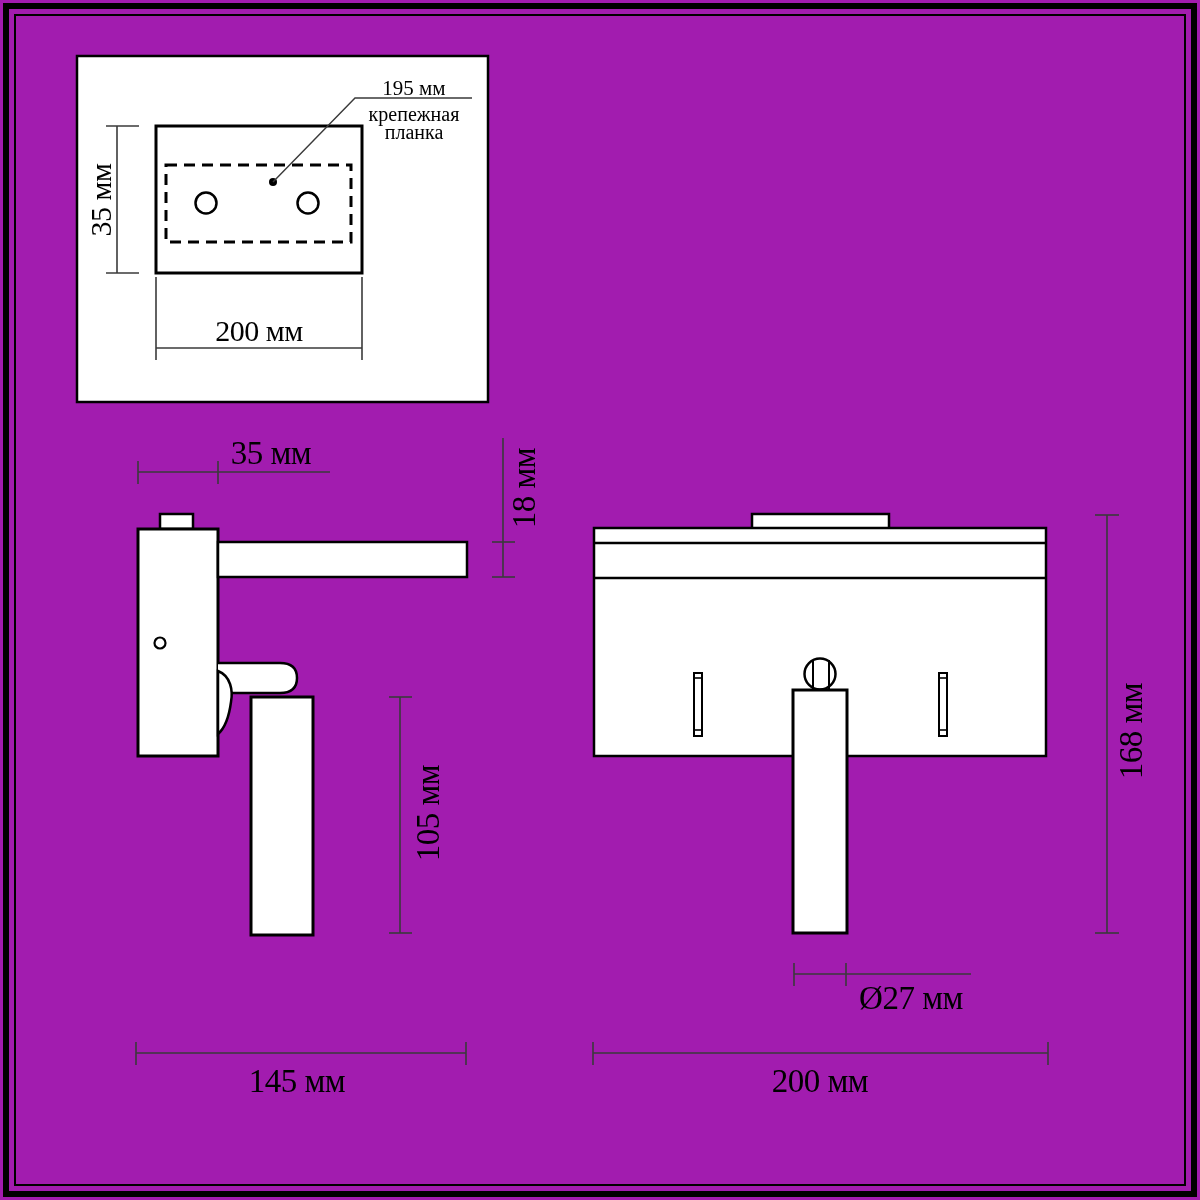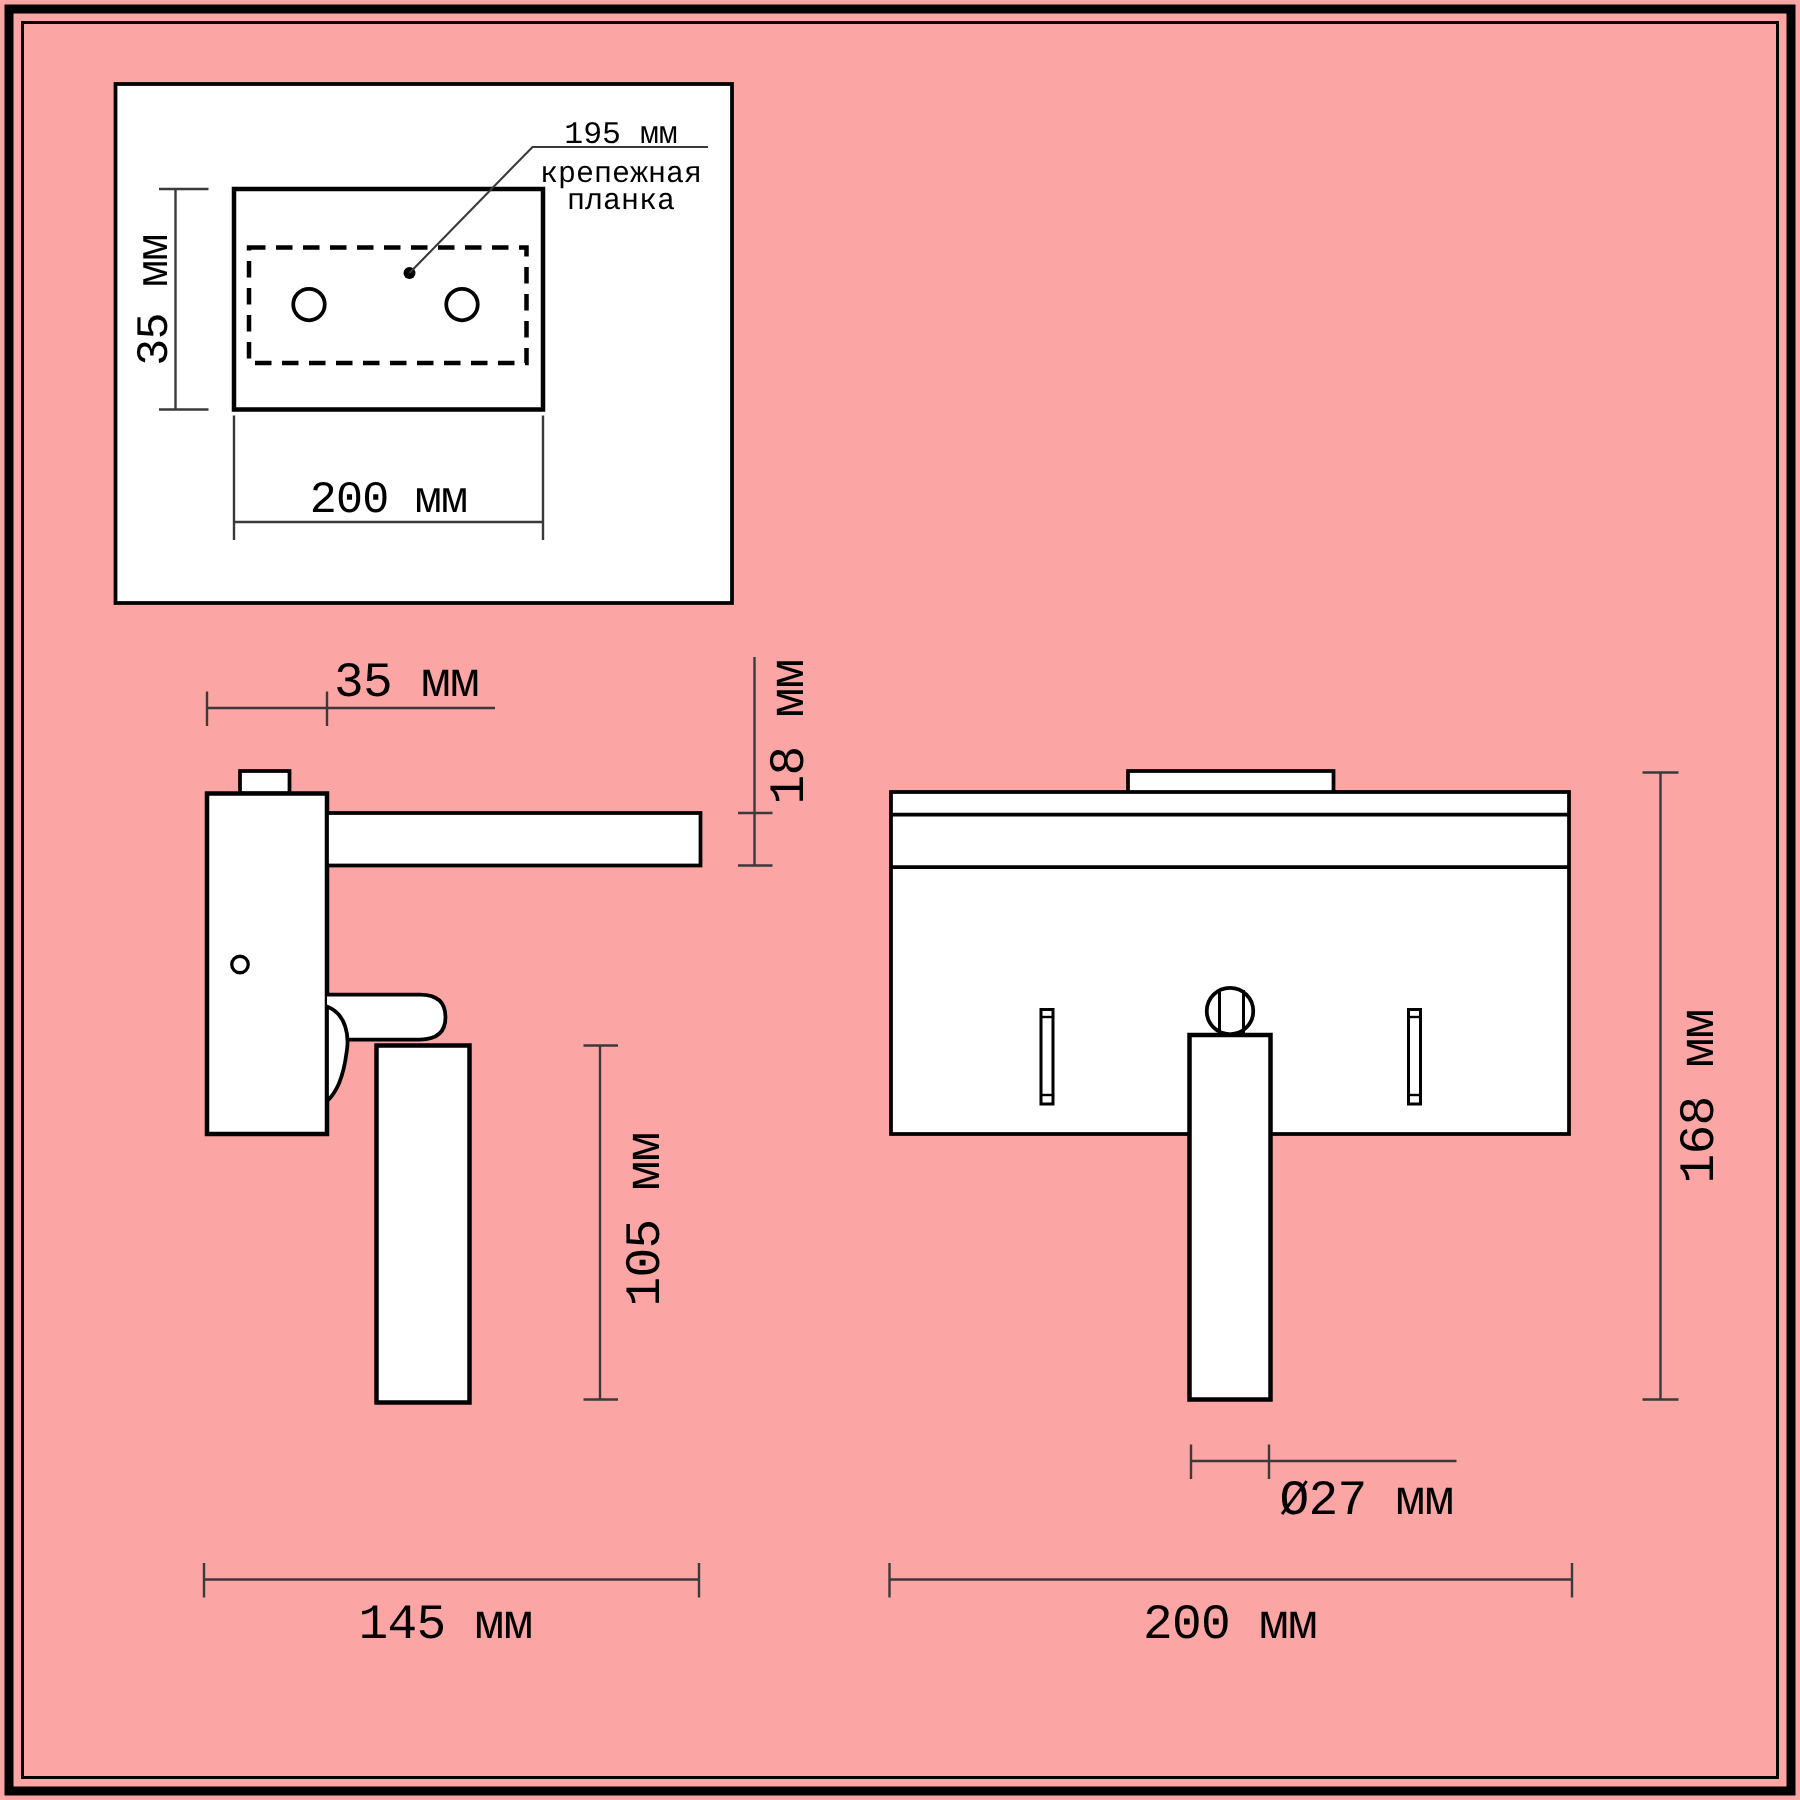--- a/index.html
+++ b/index.html
@@ -1,16 +1,16 @@
 <!DOCTYPE html>
 <html><head>
 <meta charset="utf-8">
 <style>
   html,body{margin:0;padding:0;background:#fff;}
-  .page{position:relative;width:1200px;height:1200px;background:#fca5a5;font-family:Liberation Mono, monospace;}
+  .page{position:relative;width:1200px;height:1200px;background:#a21caf;font-family:Liberation Serif, serif;}
   svg{position:absolute;left:0;top:0;}
   text{fill:#000;letter-spacing:-0.5px;}
   .dim-txt{font-size:33px;}
   .dim-txt-sm{font-size:30px;}
   .note-txt{font-size:21px;letter-spacing:0;}
   .note-txt2{font-size:20px;letter-spacing:0;}
 </style>
 </head>
 <body>
 

